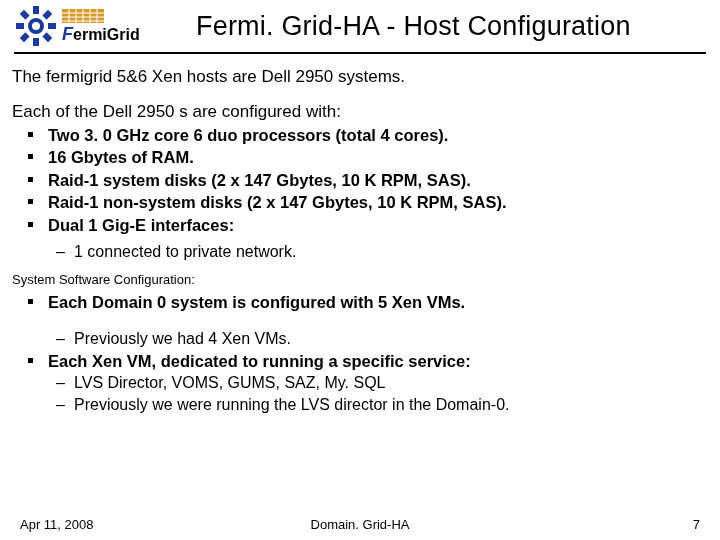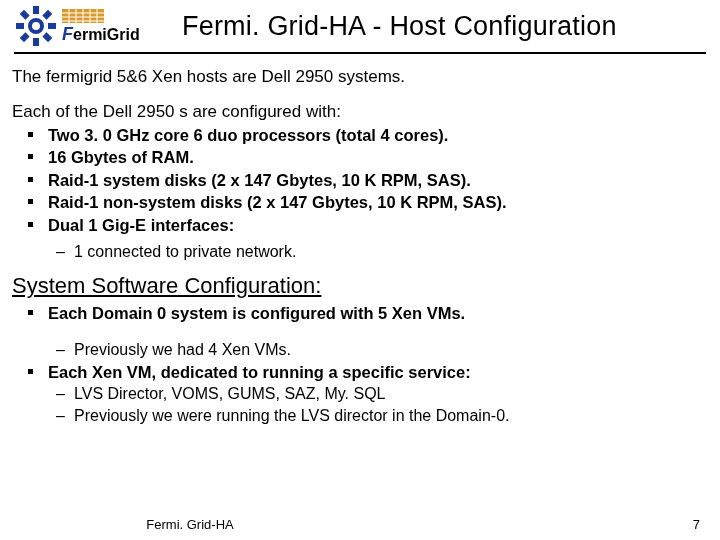--- a/index.html
+++ b/index.html
@@ -24,21 +24,21 @@
     padding: 6px 10px 0 16px;
   }
   .logo-block {
     display: flex;
     align-items: center;
     gap: 6px;
   }
   .title {
     font-size: 27px;
     font-weight: 400;
-    margin-left: 24px;
+    margin-left: 38px;
     letter-spacing: 0.2px;
   }
   .rule {
     margin: 6px 14px 4px 14px;
     border: none;
     border-top: 2.5px solid #000;
   }
   .body {
     padding: 4px 26px 0 12px;
     font-size: 17px;
@@ -81,22 +81,21 @@
     font-size: 16px;
   }
   ul.sub > li::before {
     content: "–";
     position: absolute;
     left: 36px;
     top: 0;
   }
   .section-title {
     margin: 8px 0 4px 0;
-    font-size: 22px;
-    text-decoration: underline;
+    font-size: 13px;
   }
   .footer {
     position: absolute;
     bottom: 8px;
     left: 0;
     right: 0;
     display: flex;
     font-size: 13px;
     padding: 0 20px;
   }
@@ -175,17 +174,18 @@
       <li>Each Xen VM, dedicated to running a specific service:</li>
     </ul>
     <ul class="sub" style="margin-bottom:0">
       <li>LVS Director, VOMS, GUMS, SAZ, My. SQL</li>
       <li>Previously we were running the LVS director in the Domain-0.</li>
     </ul>
 
   </div>
 
   <div class="footer">
-    <div class="center">Fermi. Grid-HA</div>
+    <div class="left">Apr 11, 2008</div>
+    <div class="center">Domain. Grid-HA</div>
     <div class="right">7</div>
   </div>
 
 </div>
 
 </body></html>

